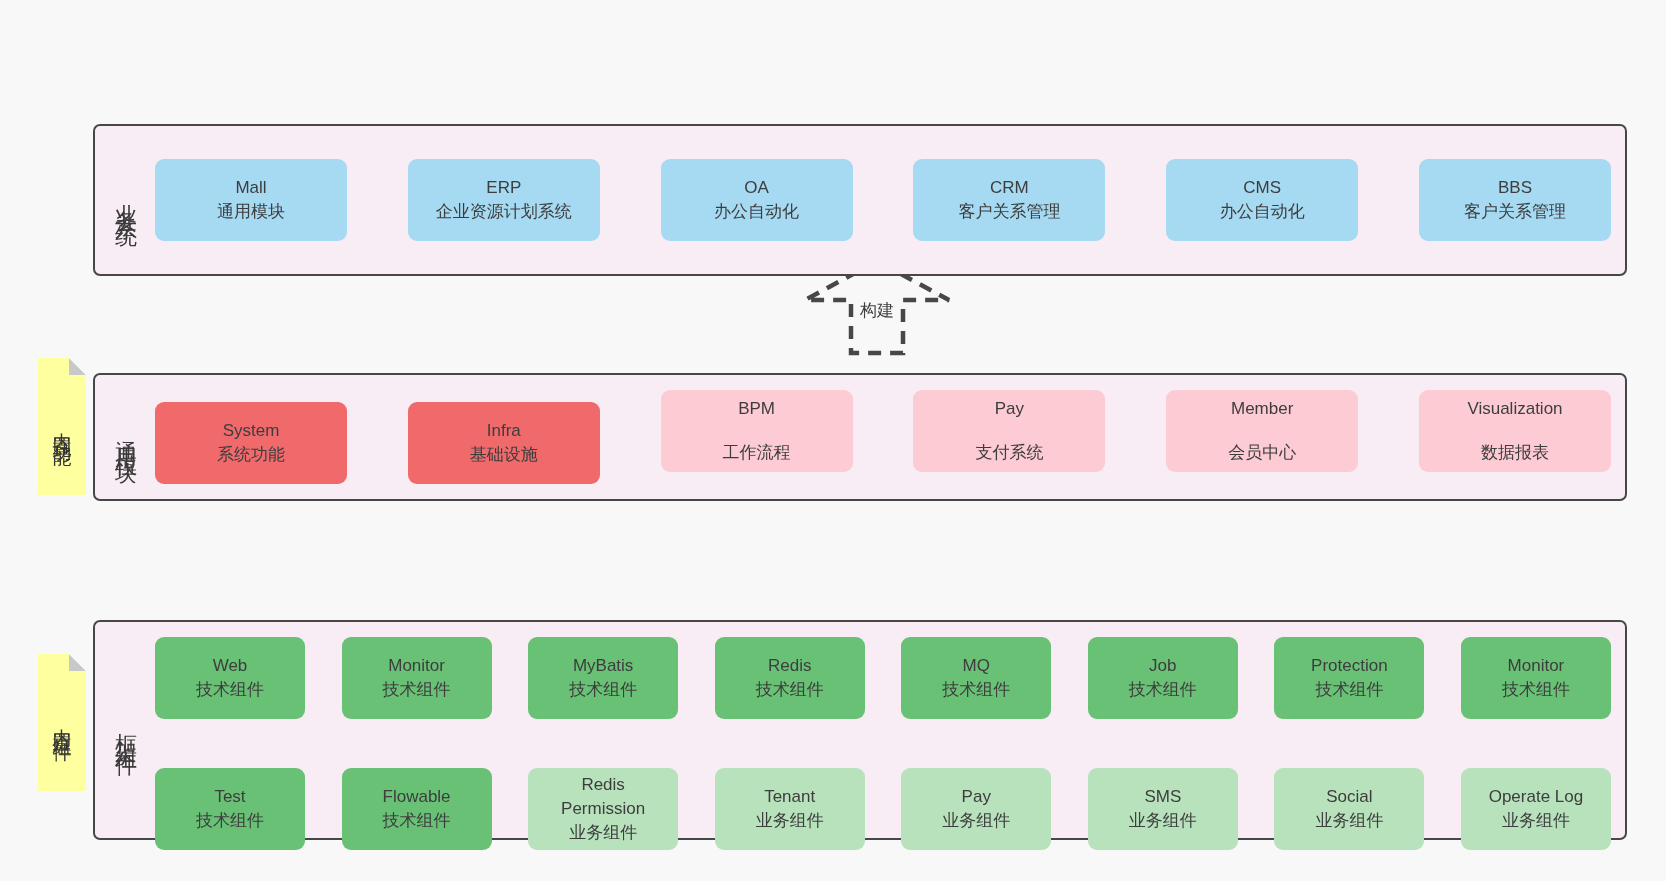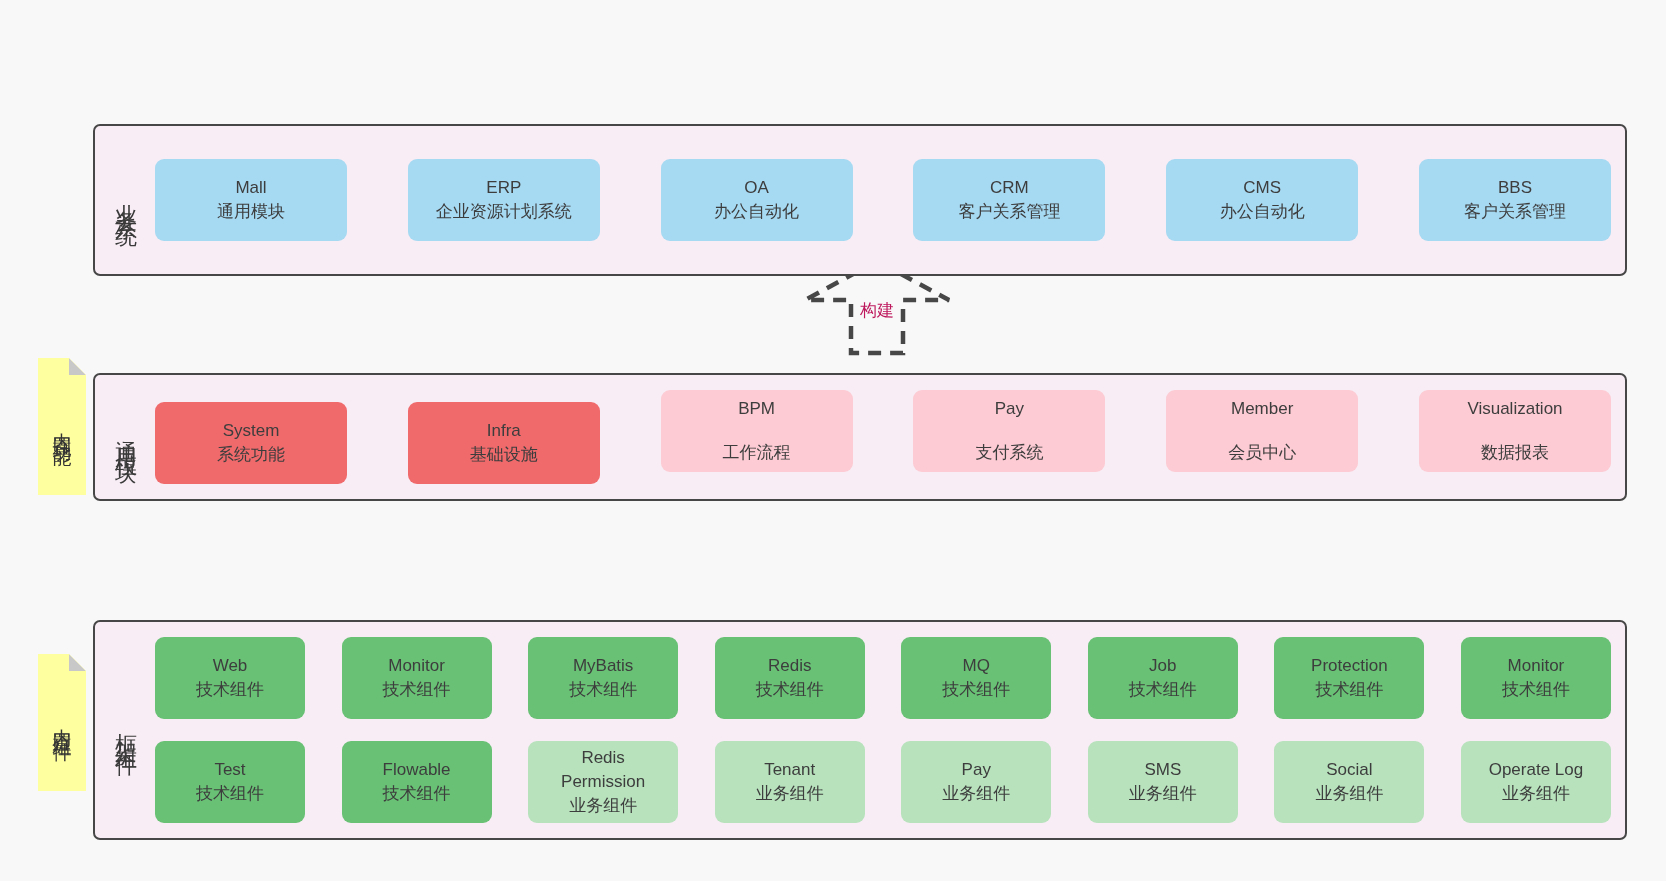--- a/index.html
+++ b/index.html
@@ -23,21 +23,21 @@
          font-size:22px;color:#3a3a3a;white-space:nowrap;}
 
   .rows{position:absolute;left:60px;right:14px;top:0;bottom:0;
         display:flex;flex-direction:column;justify-content:center;gap:22px;}
   .box-row{display:flex;justify-content:space-between;}
 
   .box{height:82px;border-radius:9px;display:flex;flex-direction:column;
        align-items:center;justify-content:center;text-align:center;
        font-size:17px;line-height:1.42;color:#3d3d3d;}
   .layer-business .box,.layer-modules .box{width:192px;}
-  .layer-components .box{width:150px;}
+  .layer-components .box{width:150px;margin-top:27px;}
   .box.blue{background:var(--blue);} .box.red{background:var(--red);margin-top:12px;}
   .box.pink{background:var(--pink);gap:20px;} .box.green{background:var(--green);}
   .box.green-light{background:var(--green_light);}
   .box-title{display:inline-block;max-width:112px;}
 
   
   .sticky{position:absolute;left:38px;width:48px;background:var(--sticky);z-index:1;
           clip-path:polygon(0 0,calc(100% - 17px) 0,100% 17px,100% 100%,0 100%);
           display:flex;align-items:center;justify-content:center;}
   .sticky-functions{top:358px;height:137px;}
@@ -46,21 +46,21 @@
           clip-path:polygon(0 0,100% 100%,0 100%);}
   .sticky-text{writing-mode:vertical-rl;text-orientation:upright;letter-spacing:5px;
           font-size:19px;color:#333;}
 
   
   .arrow{position:absolute;width:164px;height:102px;z-index:1;}
   .arrow-build{left:795px;top:256px;}
   .arrow-implement{left:811px;top:510px;}
   .arrow svg{position:absolute;left:0;top:0;}
   .arrow-label{position:absolute;left:50%;top:54px;transform:translate(-50%,-50%);
-          background:var(--page_bg);padding:1px 3px;font-size:17px;color:#be185d;white-space:nowrap;}
+          background:var(--page_bg);padding:1px 3px;font-size:17px;color:#404040;white-space:nowrap;}
 </style>
 </head>
 <body>
 
 <div class="canvas">
 
   <div class="sticky sticky-functions">
     <span class="sticky-fold"></span>
     <span class="sticky-text">内置功能</span>
   </div>

